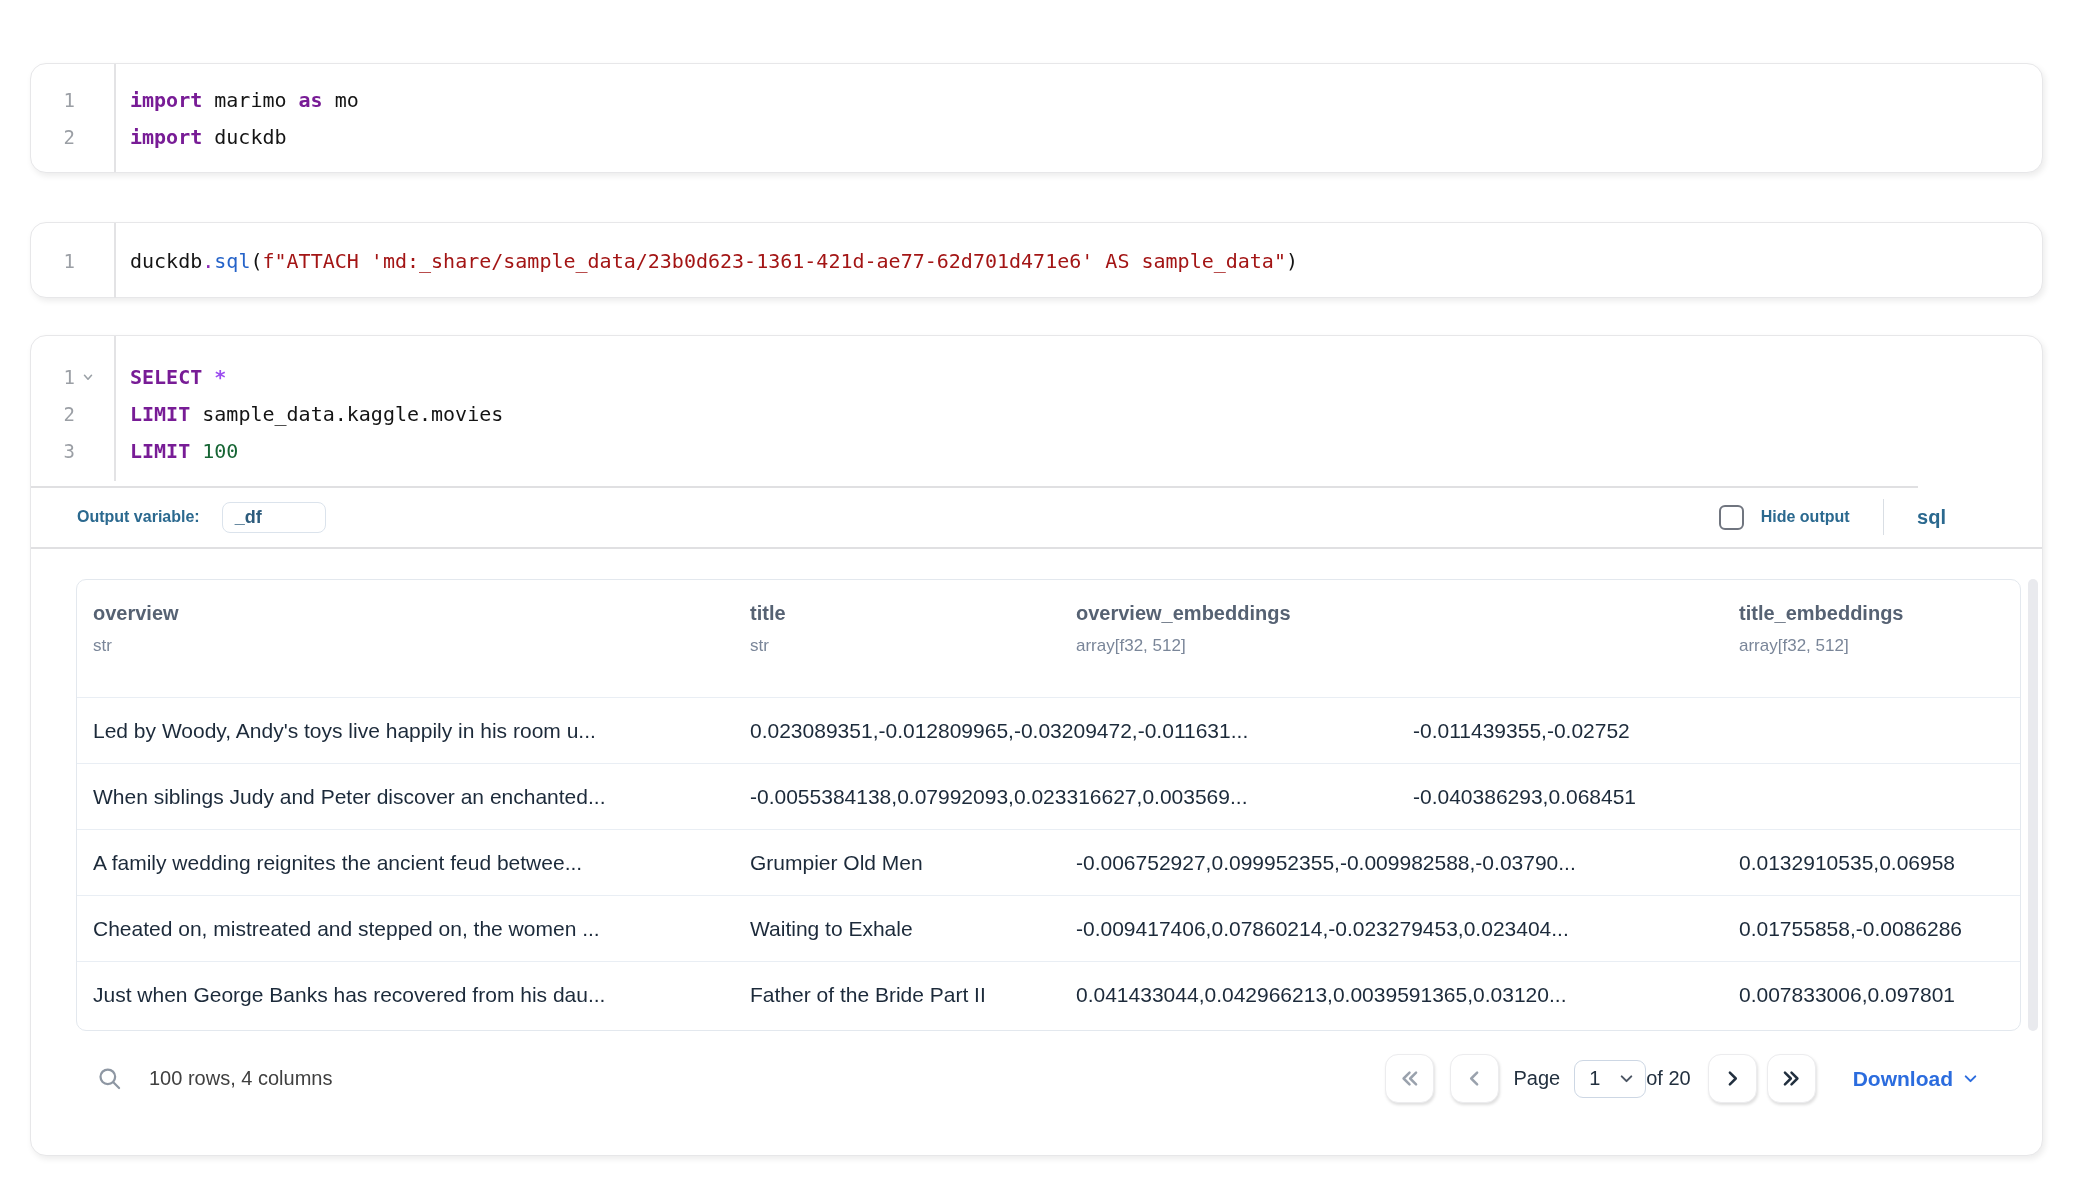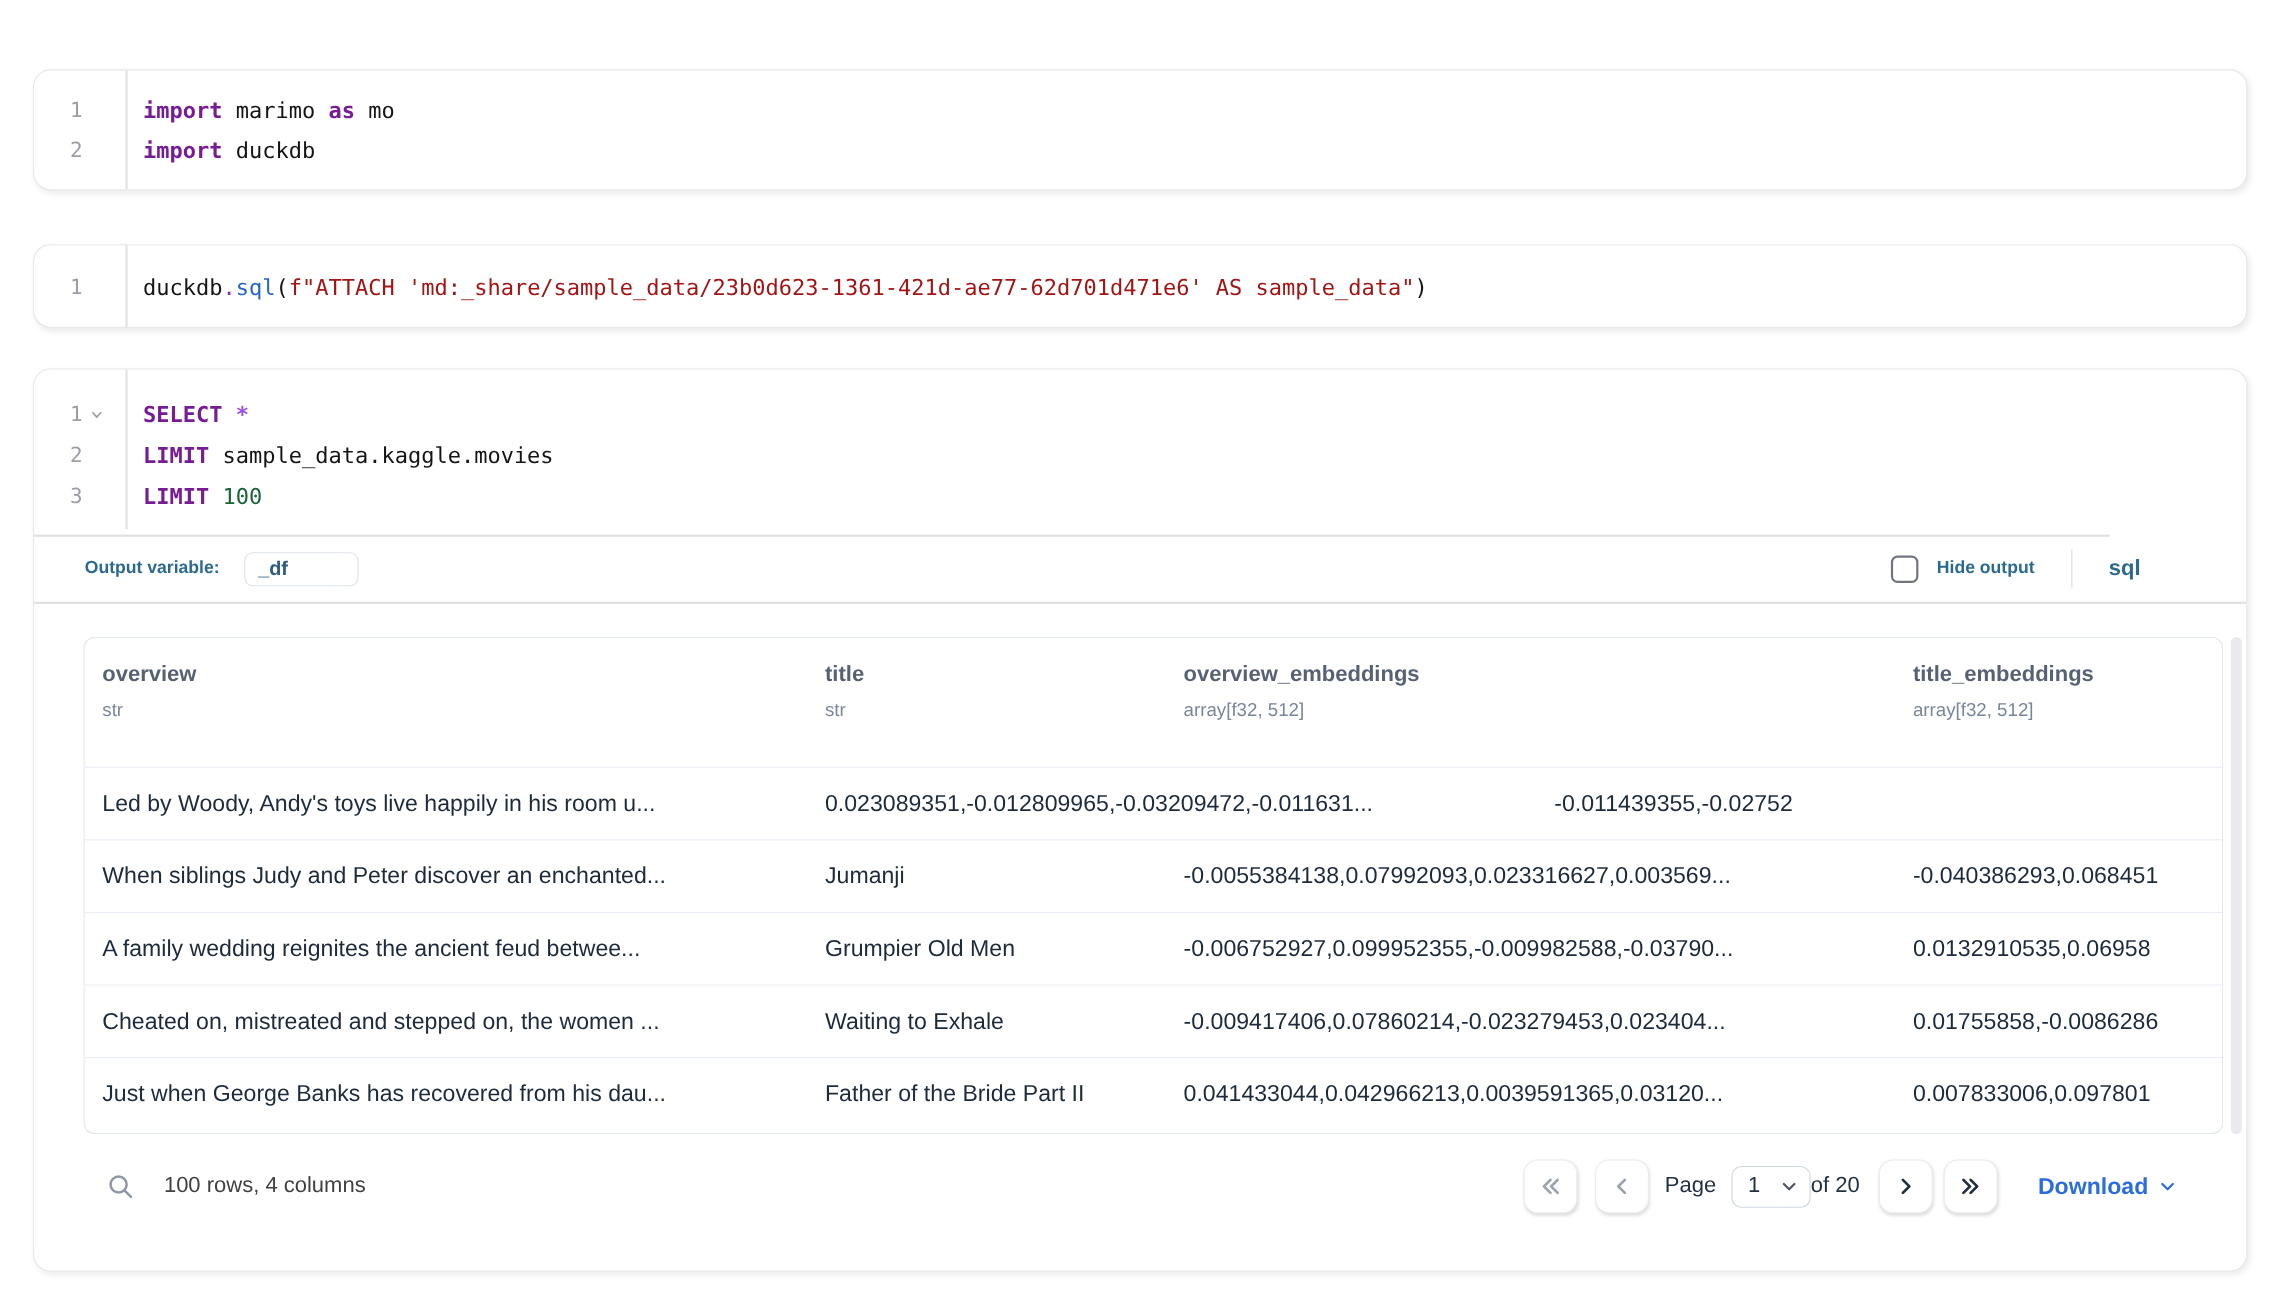--- a/index.html
+++ b/index.html
@@ -191,21 +191,20 @@
             </div>
           </div>
         <div>
             <div class="tr">
               <div class="td c0">Led by Woody, Andy's toys live happily in his room u...</div>
               <div class="td c2">0.023089351,-0.012809965,-0.03209472,-0.011631...</div>
               <div class="td c3">-0.011439355,-0.02752</div>
             </div>
             <div class="tr">
               <div class="td c0">When siblings Judy and Peter discover an enchanted...</div>
-              <div class="td c1">Jumanji</div>
               <div class="td c2">-0.0055384138,0.07992093,0.023316627,0.003569...</div>
               <div class="td c3">-0.040386293,0.068451</div>
             </div>
             <div class="tr">
               <div class="td c0">A family wedding reignites the ancient feud betwee...</div>
               <div class="td c1">Grumpier Old Men</div>
               <div class="td c2">-0.006752927,0.099952355,-0.009982588,-0.03790...</div>
               <div class="td c3">0.0132910535,0.06958</div>
             </div>
             <div class="tr">

